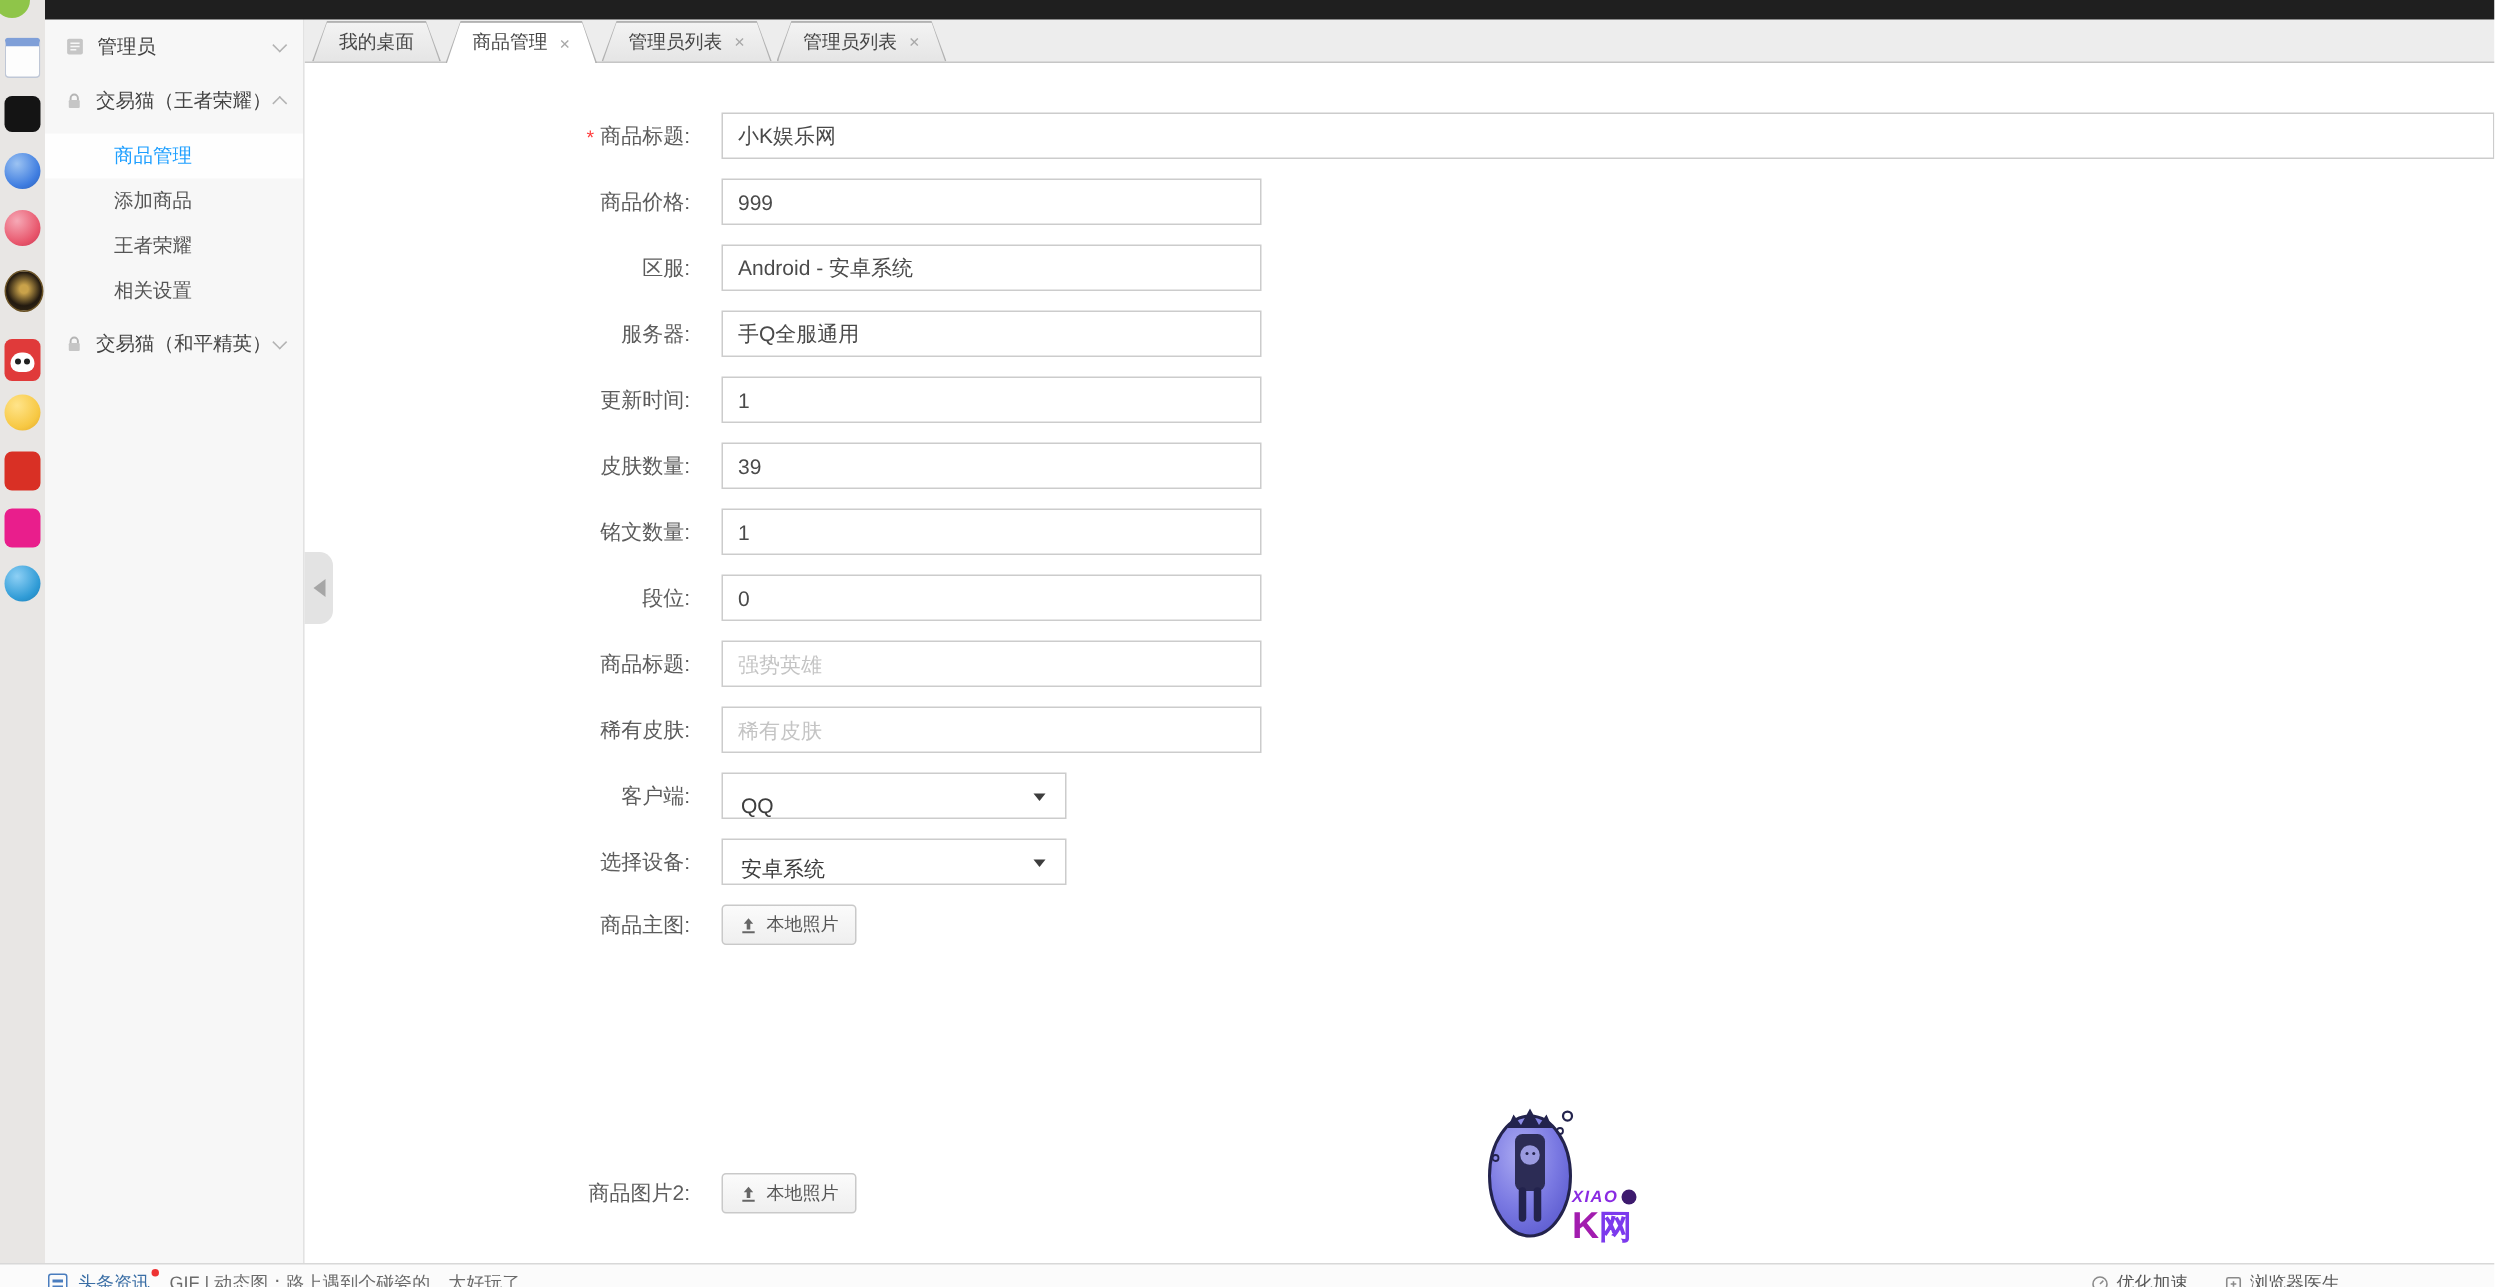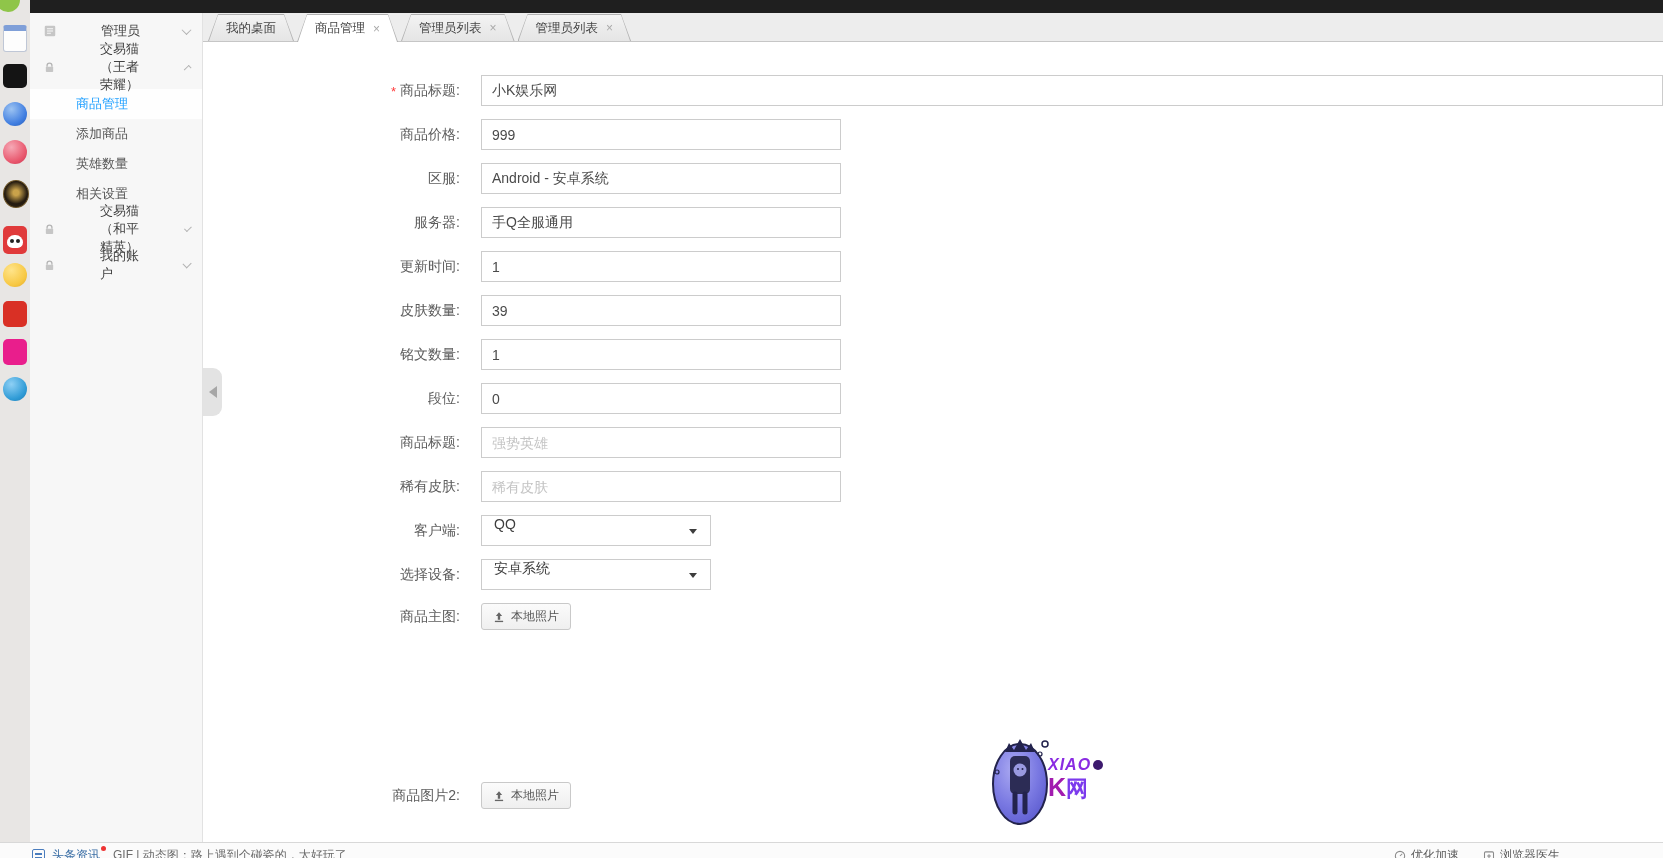--- a/index.html
+++ b/index.html
@@ -21,21 +21,21 @@
   .di-yellow { top:263px; border-radius:50%; background:radial-gradient(circle at 35% 30%, #ffe48a, #f7c843 65%, #e0a62a); }
   .di-red    { top:301px; height:26px; border-radius:5px; background:#d93025; }
   .di-magenta{ top:339px; height:26px; border-radius:5px; background:#e91e8c; }
   .di-blue2  { top:377px; border-radius:50%; background:radial-gradient(circle at 35% 30%, #8ed0f5, #2f9bd6 65%, #1d7ab0); }
 
   
   .titlebar-black { position:absolute; left:30px; top:0; right:0; height:13px; background:#1f1f1f; z-index:4; }
 
   
   .sidebar { position:absolute; left:30px; top:13px; width:173px; height:829px; background:#f7f7f7; border-right:1px solid #e2e2e2; z-index:3; }
-  .side-section { height:36px; display:flex; align-items:center; padding:0 12px 0 13px; font-size:13px; color:#424242; cursor:pointer;gap:36px; }
+  .side-section { height:36px; display:flex; align-items:center; padding:0 12px 0 13px; font-size:13px; color:#424242; cursor:pointer; }
   .side-section .s-icon { margin-right:8px; display:inline-flex; }
   .chev { width:7px; height:7px; border-right:1.4px solid #b3b3b3; border-bottom:1.4px solid #b3b3b3; margin-left:auto; }
   .chev.down { transform:rotate(45deg) translate(-1px,-1px); }
   .chev.up { transform:rotate(-135deg) translate(-1px,-1px); }
   .side-sub { padding:4px 0 2px 0; }
   .side-item { height:30px; line-height:30px; padding-left:46px; font-size:13px; color:#555; cursor:pointer; }
   .side-item.active { background:#fefefe; color:#1e9fff; }
 
   .collapse-handle { position:absolute; left:203px; top:368px; width:19px; height:48px; background:#e3e3e3; border-radius:0 9px 9px 0; z-index:10; display:flex; align-items:center; justify-content:center; cursor:pointer; }
   .collapse-handle .tri { width:0; height:0; border-top:6px solid transparent; border-bottom:6px solid transparent; border-right:8px solid #a6a6a6; }
@@ -50,30 +50,30 @@
 
   
   .content { position:absolute; left:203px; top:42px; right:0; height:800px; background:#fff; overflow:hidden; z-index:1; }
   .form { padding-top:33px; }
   .frow { display:flex; align-items:center; margin-bottom:13px; }
   .flabel { width:257px; flex-shrink:0; display:flex; justify-content:flex-end; align-items:center; gap:4px; font-size:14px; color:#5c5c5c; }
   .req { color:#ff3b3b; font-size:13px; margin-top:2px; }
   .fi { margin-left:21px; height:31px; width:360px; border:1px solid #cccccc; padding:0 10px; font-size:14px; color:#4a4a4a; background:#fff; outline:none; font-family:inherit; }
   .fi::placeholder { color:#c4c4c4; }
   .fi-wide { width:1220px; }
-  .fselect { margin-left:21px; width:230px; height:31px; border:1px solid #cccccc; background:#fff; display:flex; align-items:flex-start; padding:0 12px; font-size:14px; color:#3d3d3d; position:relative; cursor:pointer; }
+  .fselect { margin-left:21px; width:230px; height:31px; border:1px solid #cccccc; background:#fff; display:flex; align-items:flex-end; padding:0 12px; font-size:14px; color:#3d3d3d; position:relative; cursor:pointer; }
   .caret { position:absolute; right:13px; top:13px; width:0; height:0; border-left:4px solid transparent; border-right:4px solid transparent; border-top:5px solid #3d3d3d; }
   .upload-btn { margin-left:21px; height:27px; border:1px solid #c9c9c9; background:linear-gradient(#fbfbfb,#efefef); border-radius:3px; display:inline-flex; align-items:center; gap:6px; padding:0 11px; font-size:12px; color:#555; cursor:pointer; }
   .row-upload1 { margin-top:8px; }
   .row-upload2 { margin-top:152px; }
 
   
   .watermark { position:absolute; left:787px; top:690px; width:115px; height:100px; z-index:1; }
   .wm-text { position:absolute; left:58px; top:24px; }
-  .wm-top { font-size:16px; font-weight:bold; font-style:italic; color:#8a2be2; letter-spacing:1px; display:flex; align-items:center; gap:2px; }
+  .wm-top { font-size:11px; font-weight:bold; font-style:italic; color:#8a2be2; letter-spacing:1px; display:flex; align-items:center; gap:2px;margin-top:36px; }
   .wm-dot { width:10px; height:10px; border-radius:50%; background:#3d1a6e; display:inline-block; }
   .wm-bottom { font-size:25px; font-weight:bold; color:#a21caf; line-height:1.05; }
   .wm-bottom .net { color:#7c3aed; font-size:22px; }
 
   
   .statusbar { position:absolute; left:0; top:842px; width:1663px; height:16px; background:#fbfbfb; border-top:1px solid #d8d8d8; z-index:20; overflow:hidden; font-size:12px; }
   .sb-left { position:absolute; left:32px; top:4px; display:flex; align-items:center; gap:7px; white-space:nowrap; }
   .news-icon { width:13px; height:13px; border:1px solid #4a7dbe; border-radius:2px; position:relative; flex-shrink:0; }
   .news-icon::before { content:""; position:absolute; left:2px; top:3px; right:2px; height:1.5px; background:#4a7dbe; box-shadow:0 4px 0 #4a7dbe; }
   .news-source { color:#3a6ea5; position:relative; padding-right:6px; }
@@ -118,41 +118,31 @@
           <path d="M5 7V5.5a3 3 0 0 1 6 0V7" fill="none" stroke="#b5b5b5" stroke-width="1.6"></path>
           <rect x="3.5" y="7" width="9" height="6.5" rx="1" fill="#c6c6c6"></rect>
         </svg>
     </span>
     <span>交易猫（王者荣耀）</span>
     <span class="chev up"></span>
   </div>
   <div class="side-sub">
     <div class="side-item active">商品管理</div>
     <div class="side-item">添加商品</div>
-    <div class="side-item">英雄数量</div>
+    <div class="side-item">王者荣耀</div>
     <div class="side-item">相关设置</div>
   </div>
   <div class="side-section">
     <span class="s-icon">
       <svg width="13" height="13" viewBox="0 0 16 16">
           <path d="M5 7V5.5a3 3 0 0 1 6 0V7" fill="none" stroke="#b5b5b5" stroke-width="1.6"></path>
           <rect x="3.5" y="7" width="9" height="6.5" rx="1" fill="#c6c6c6"></rect>
         </svg>
     </span>
     <span>交易猫（和平精英）</span>
-    <span class="chev down"></span>
-  </div>
-  <div class="side-section">
-    <span class="s-icon">
-      <svg width="13" height="13" viewBox="0 0 16 16">
-          <path d="M5 7V5.5a3 3 0 0 1 6 0V7" fill="none" stroke="#b5b5b5" stroke-width="1.6"></path>
-          <rect x="3.5" y="7" width="9" height="6.5" rx="1" fill="#c6c6c6"></rect>
-        </svg>
-    </span>
-    <span>我的账户</span>
     <span class="chev down"></span>
   </div>
 </div>
 
 <div class="collapse-handle">
   <span class="tri"></span>
 </div>
 
 <div class="tabbar">
   <div class="tab">

